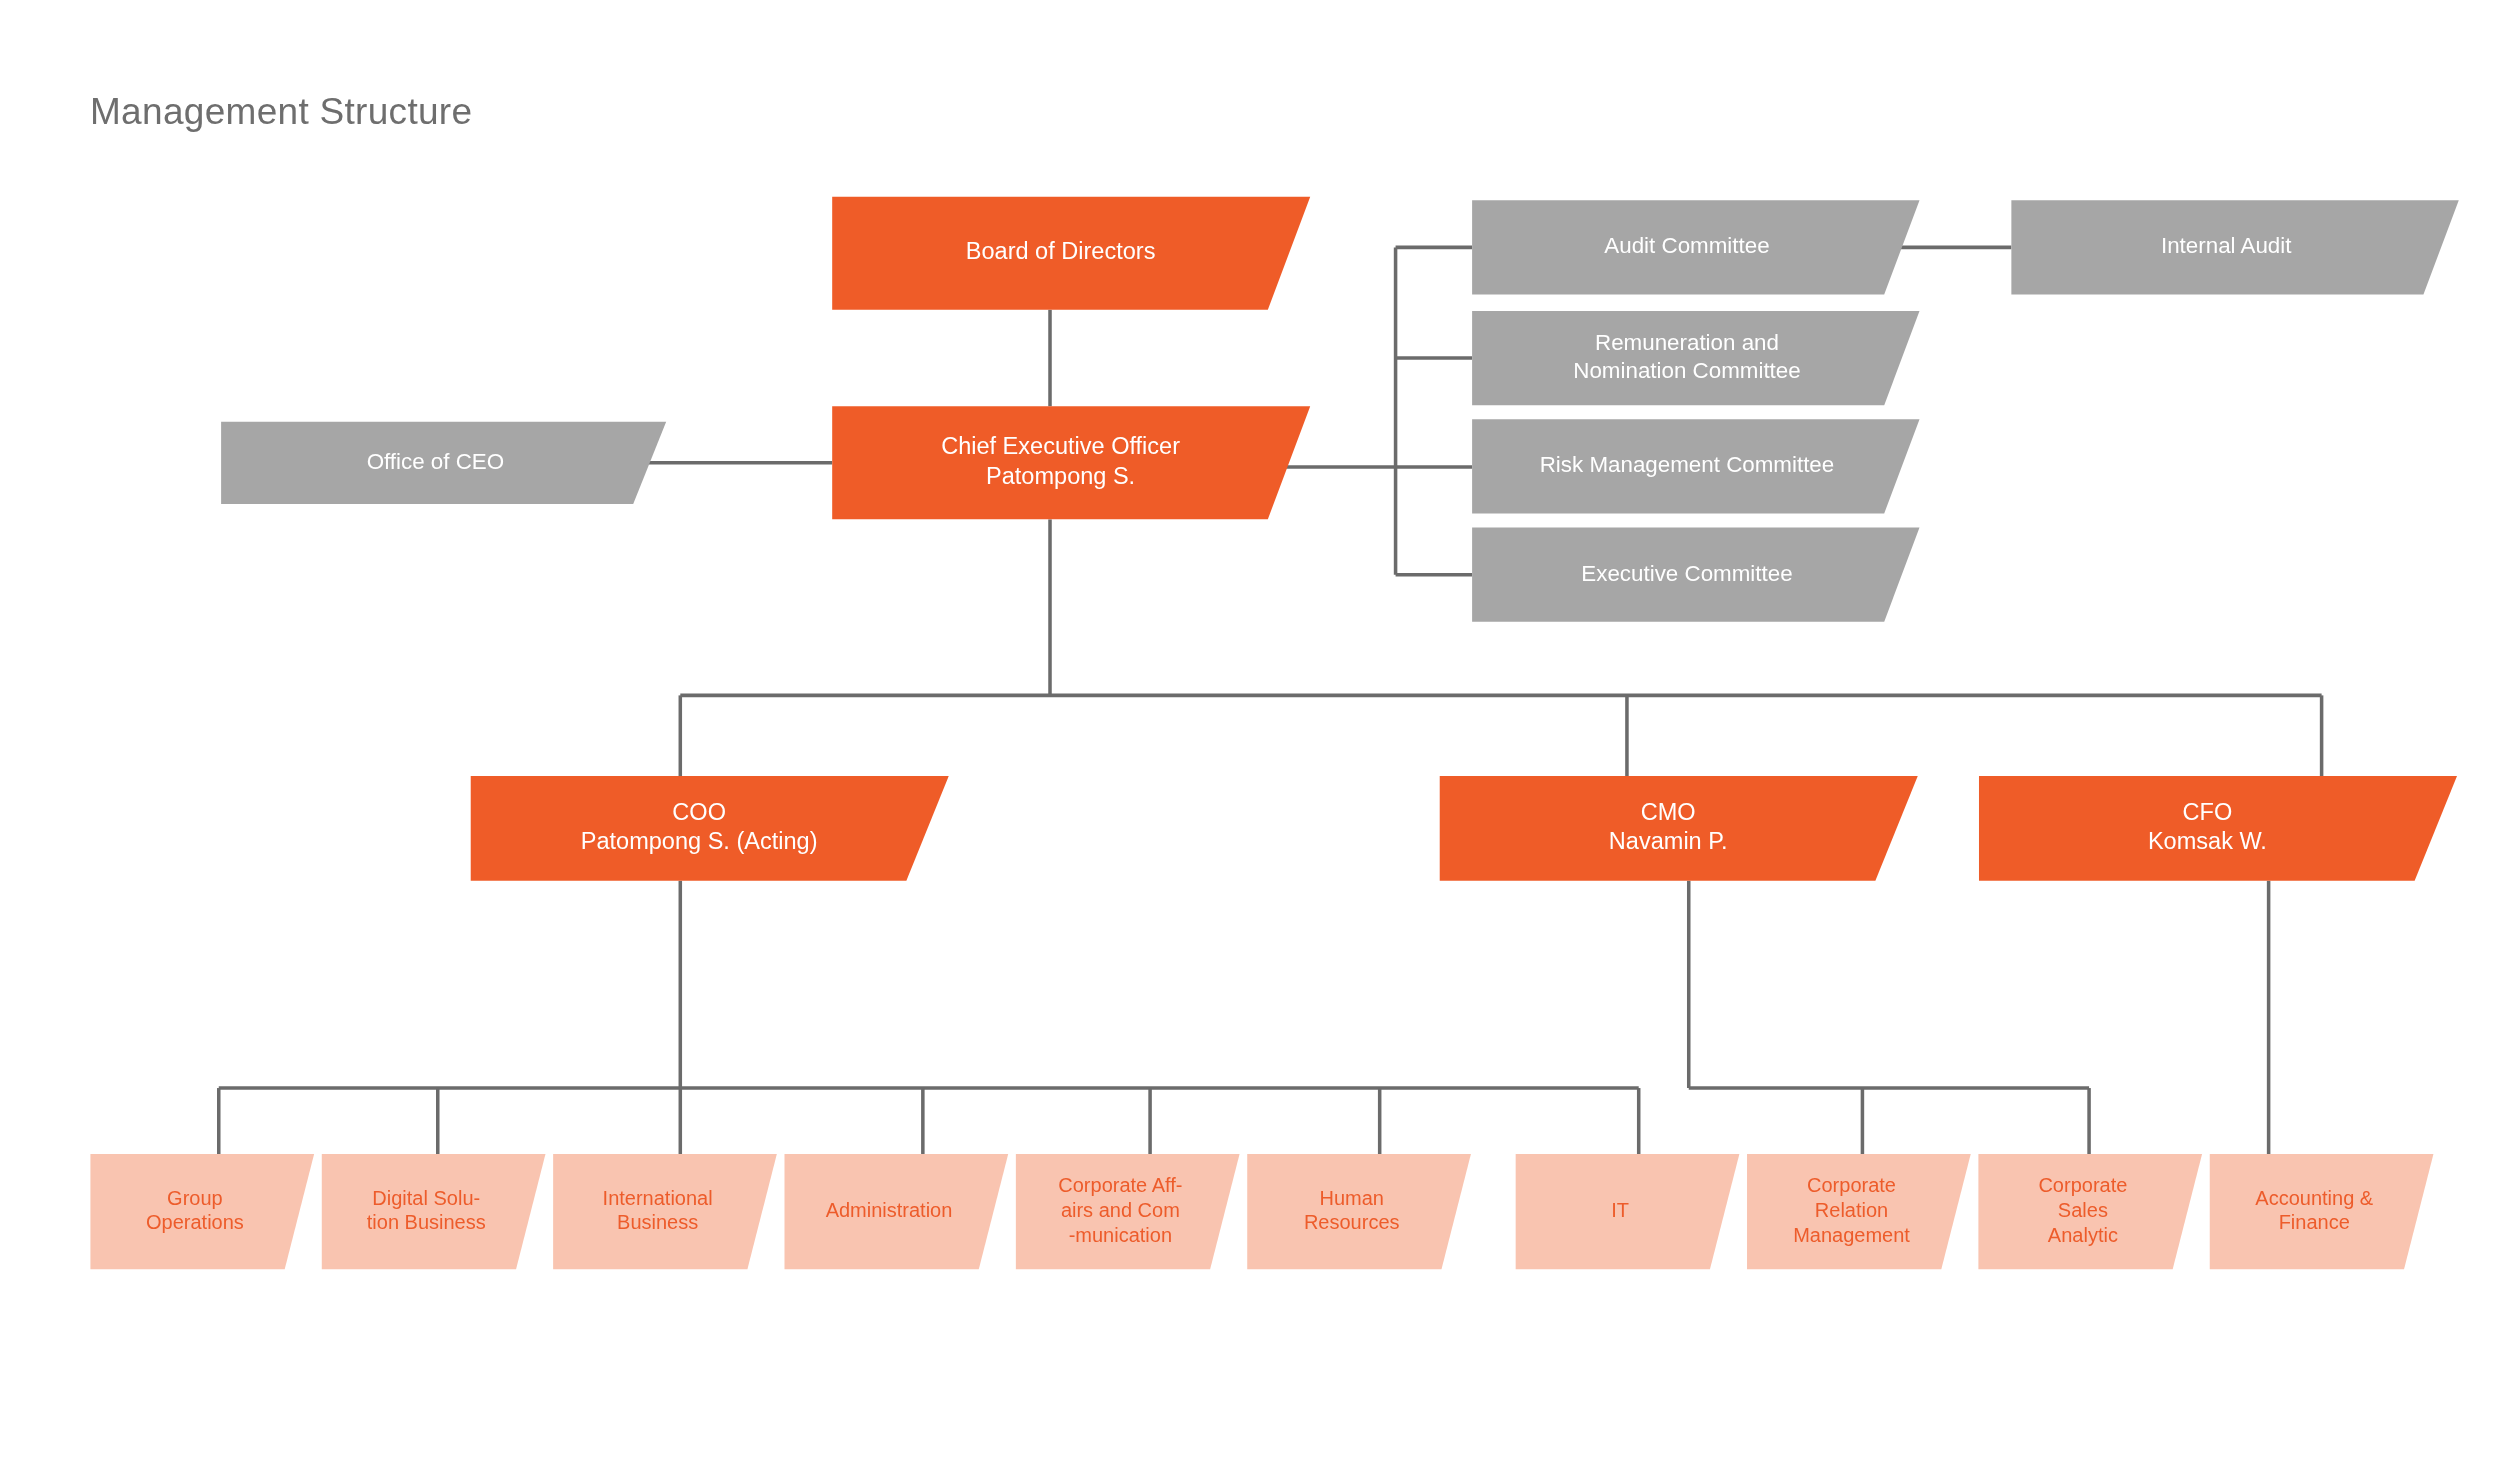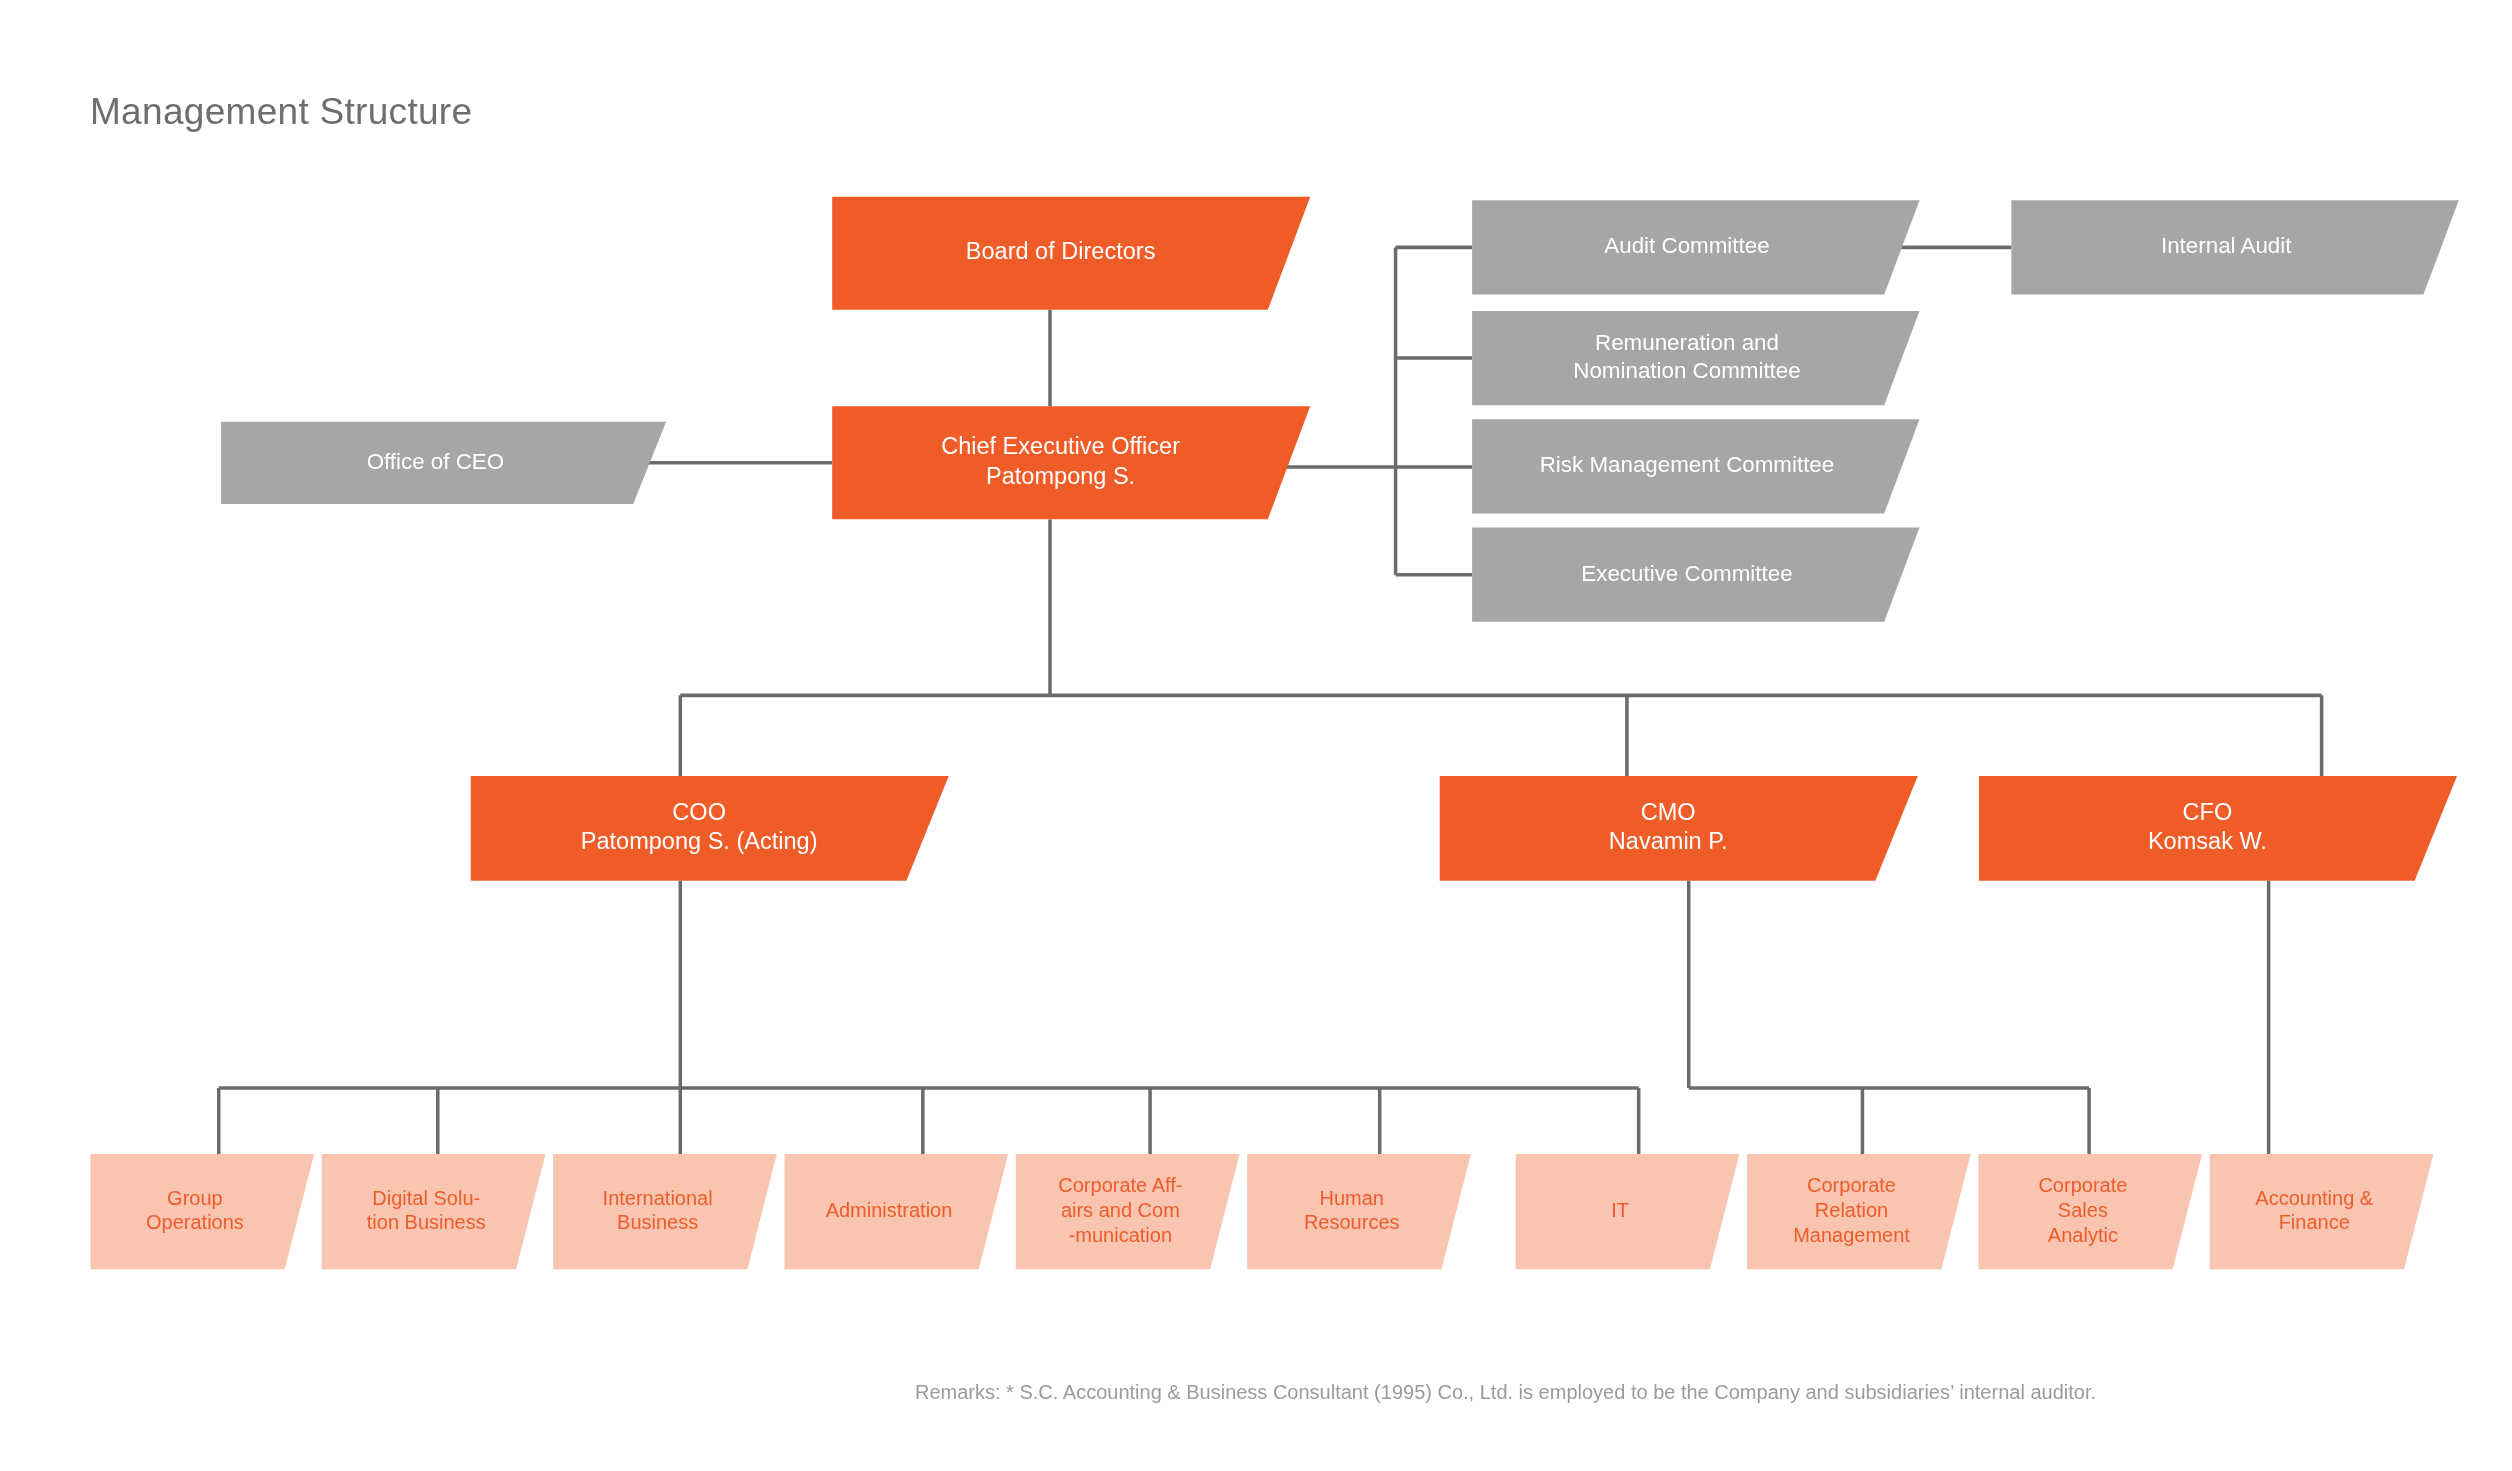--- a/index.html
+++ b/index.html
@@ -184,16 +184,15 @@
           <text x="3524.5" y="2100.16" class="node-label" fill="#ed5c2b" font-size="34">Analytic</text>
         </g>
         <g>
           <polygon points="3740 1960 4120 1960 4070 2156 3740 2156" fill="#f9c4b0"></polygon>
           <text x="3917.5" y="2036.92" class="node-label" fill="#ed5c2b" font-size="34">Accounting &amp;</text>
           <text x="3917.5" y="2079.08" class="node-label" fill="#ed5c2b" font-size="34">Finance</text>
         </g>
       </g>
   </svg>
 
-  <div class="remarks">Remarks: * S.C. Accounting &amp; Business Consultant (1995) Co., Ltd. is employed to be the Company and subsidiaries’ internal auditor.</div>
 
 </div>
 
 
 </body></html>

